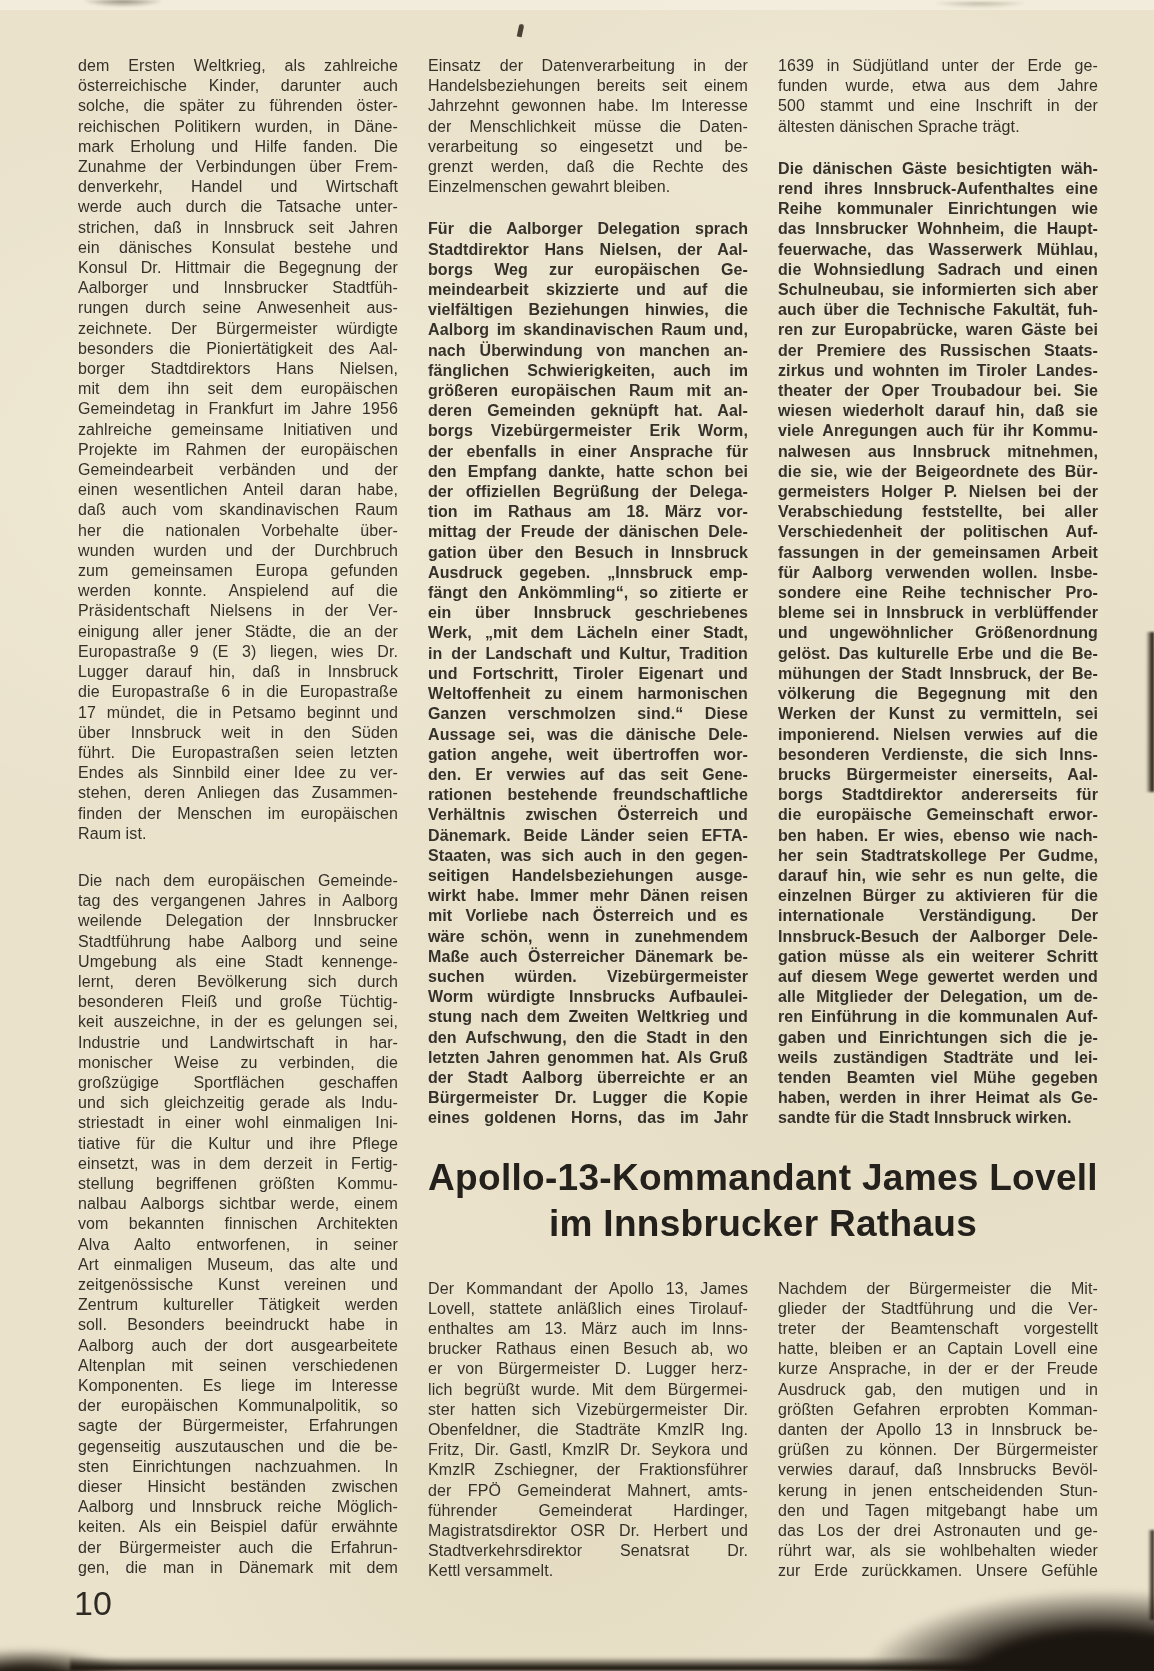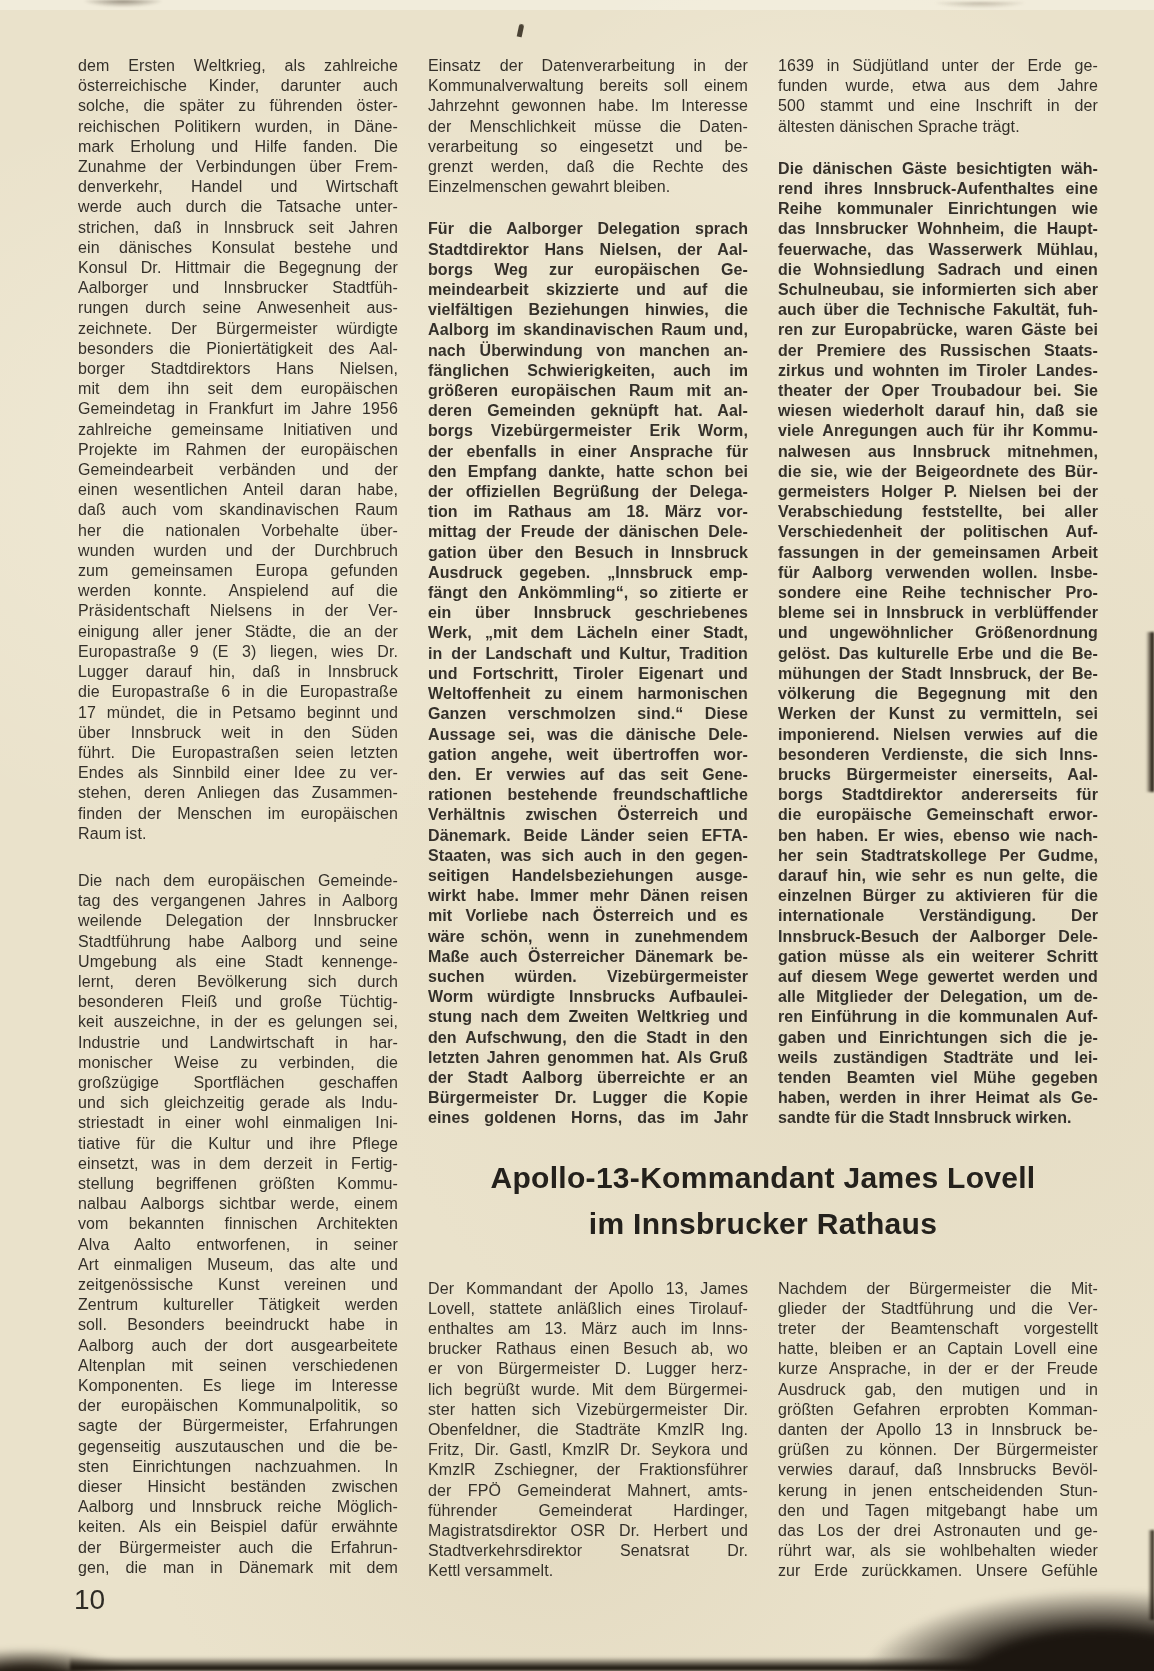--- a/index.html
+++ b/index.html
@@ -26,24 +26,24 @@
   .right-area{width:670px;flex:none;}
   .two-cols{display:flex;gap:30px;justify-content:space-between;}
   .two-cols .col{width:320px;}
   .para + .para{margin-top:6px;}
   .para.gap-large{margin-top:27px;}
   .para.gap-small{margin-top:22px;font-weight:bold;}
   .ln{text-align:justify;text-align-last:justify;}
   .ln.last{text-align-last:left;}
   .headline{
     text-align:center;font-weight:700;color:#24211c;
-    font-size:30px;line-height:46px;letter-spacing:0.3px;
+    font-size:37px;line-height:46px;letter-spacing:0.3px;
     margin:26px 0 32px 0;
   }
-  .pagenum{position:absolute;left:74px;top:1584px;font-size:28px;font-weight:400;color:#2e2b25;}
+  .pagenum{position:absolute;left:74px;top:1584px;font-size:34px;font-weight:400;color:#2e2b25;}
   .artifact{position:absolute;pointer-events:none;}
   .art-top-smudge-1{left:84px;top:0;width:78px;height:7px;border-radius:4px;
     background:radial-gradient(ellipse at 50% 0%, rgba(60,48,34,0.55), transparent 75%);filter:blur(1px);}
   .art-top-smudge-2{left:935px;top:2px;width:90px;height:6px;border-radius:4px;
     background:radial-gradient(ellipse at 50% 0%, rgba(90,76,56,0.35), transparent 75%);filter:blur(1px);}
   .art-stray-mark{left:518px;top:24px;width:5px;height:13px;border-radius:3px 3px 1px 1px;
     background:#4a4234;transform:rotate(12deg);filter:blur(0.4px);}
   .art-right-sliver{right:0;top:632px;width:8px;height:160px;
     background:linear-gradient(to left,#241c12 20%, rgba(36,28,18,0));filter:blur(1px);}
   .art-right-sliver2{right:0;top:1530px;width:6px;height:90px;
@@ -141,21 +141,21 @@
           <div class="ln">der Bürgermeister auch die Erfahrun-</div>
           <div class="ln">gen, die man in Dänemark mit dem</div>
         </div>
       </div>
 
     <div class="right-area">
       <div class="two-cols">
         <div class="col">
             <div class="para">
               <div class="ln">Einsatz der Datenverarbeitung in der</div>
-              <div class="ln">Kommunalverwaltung bereits soll einem</div>
+              <div class="ln">Handelsbeziehungen bereits seit einem</div>
               <div class="ln">Jahrzehnt gewonnen habe. Im Interesse</div>
               <div class="ln">der Menschlichkeit müsse die Daten-</div>
               <div class="ln">verarbeitung so eingesetzt und be-</div>
               <div class="ln">grenzt werden, daß die Rechte des</div>
               <div class="ln last">Einzelmenschen gewahrt bleiben.</div>
             </div>
             <div class="para gap-small">
               <div class="ln">Für die Aalborger Delegation sprach</div>
               <div class="ln">Stadtdirektor Hans Nielsen, der Aal-</div>
               <div class="ln">borgs Weg zur europäischen Ge-</div>

